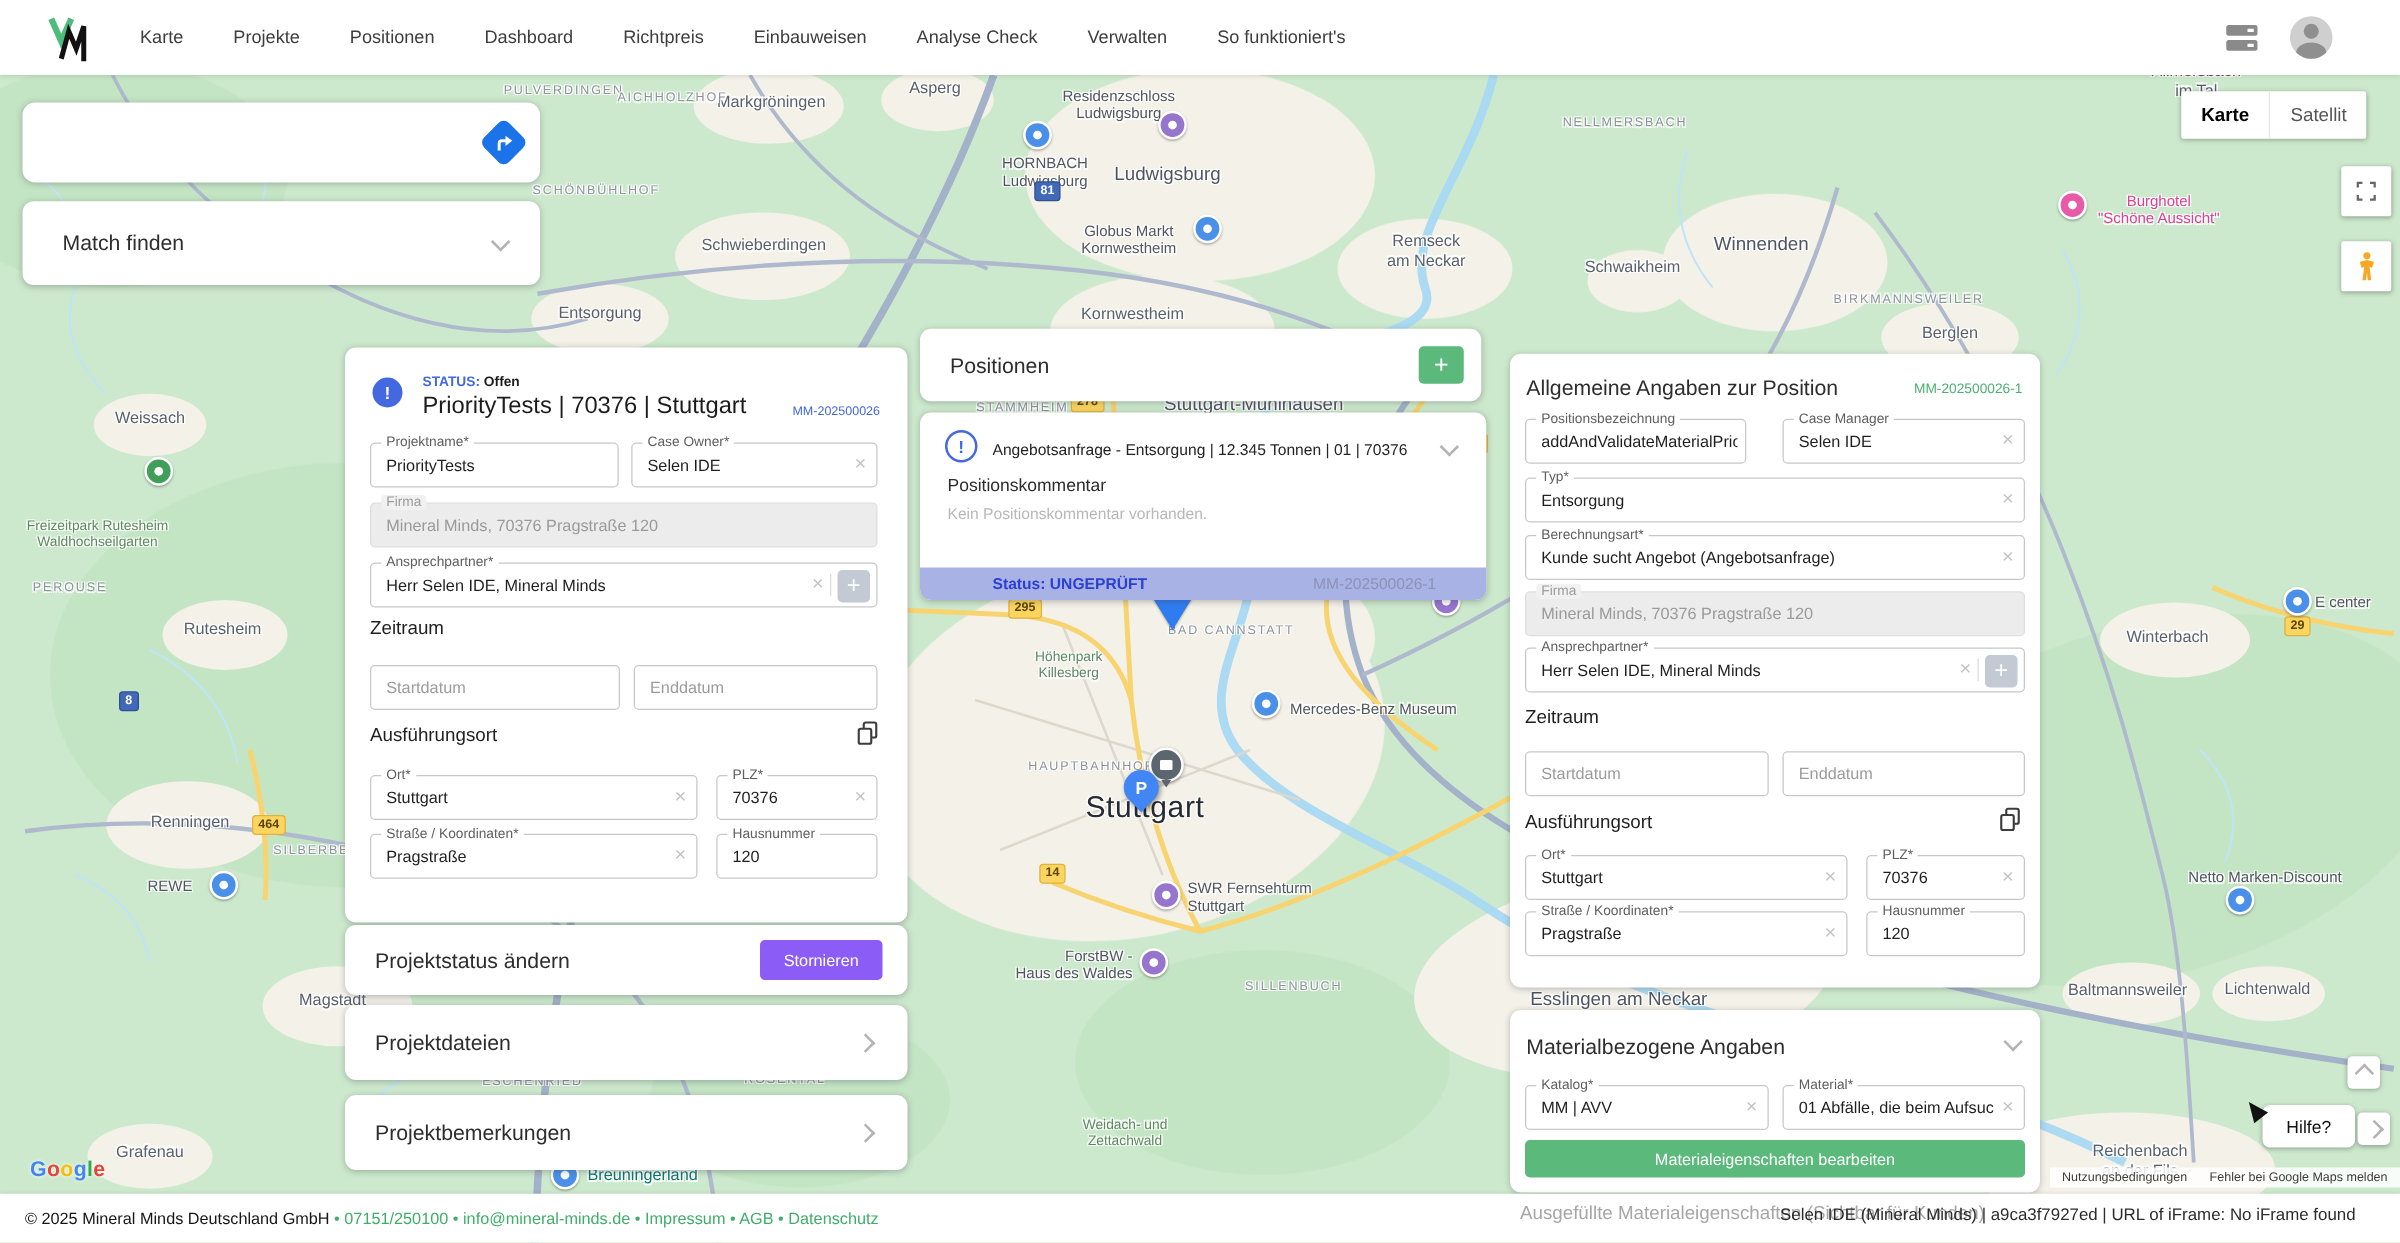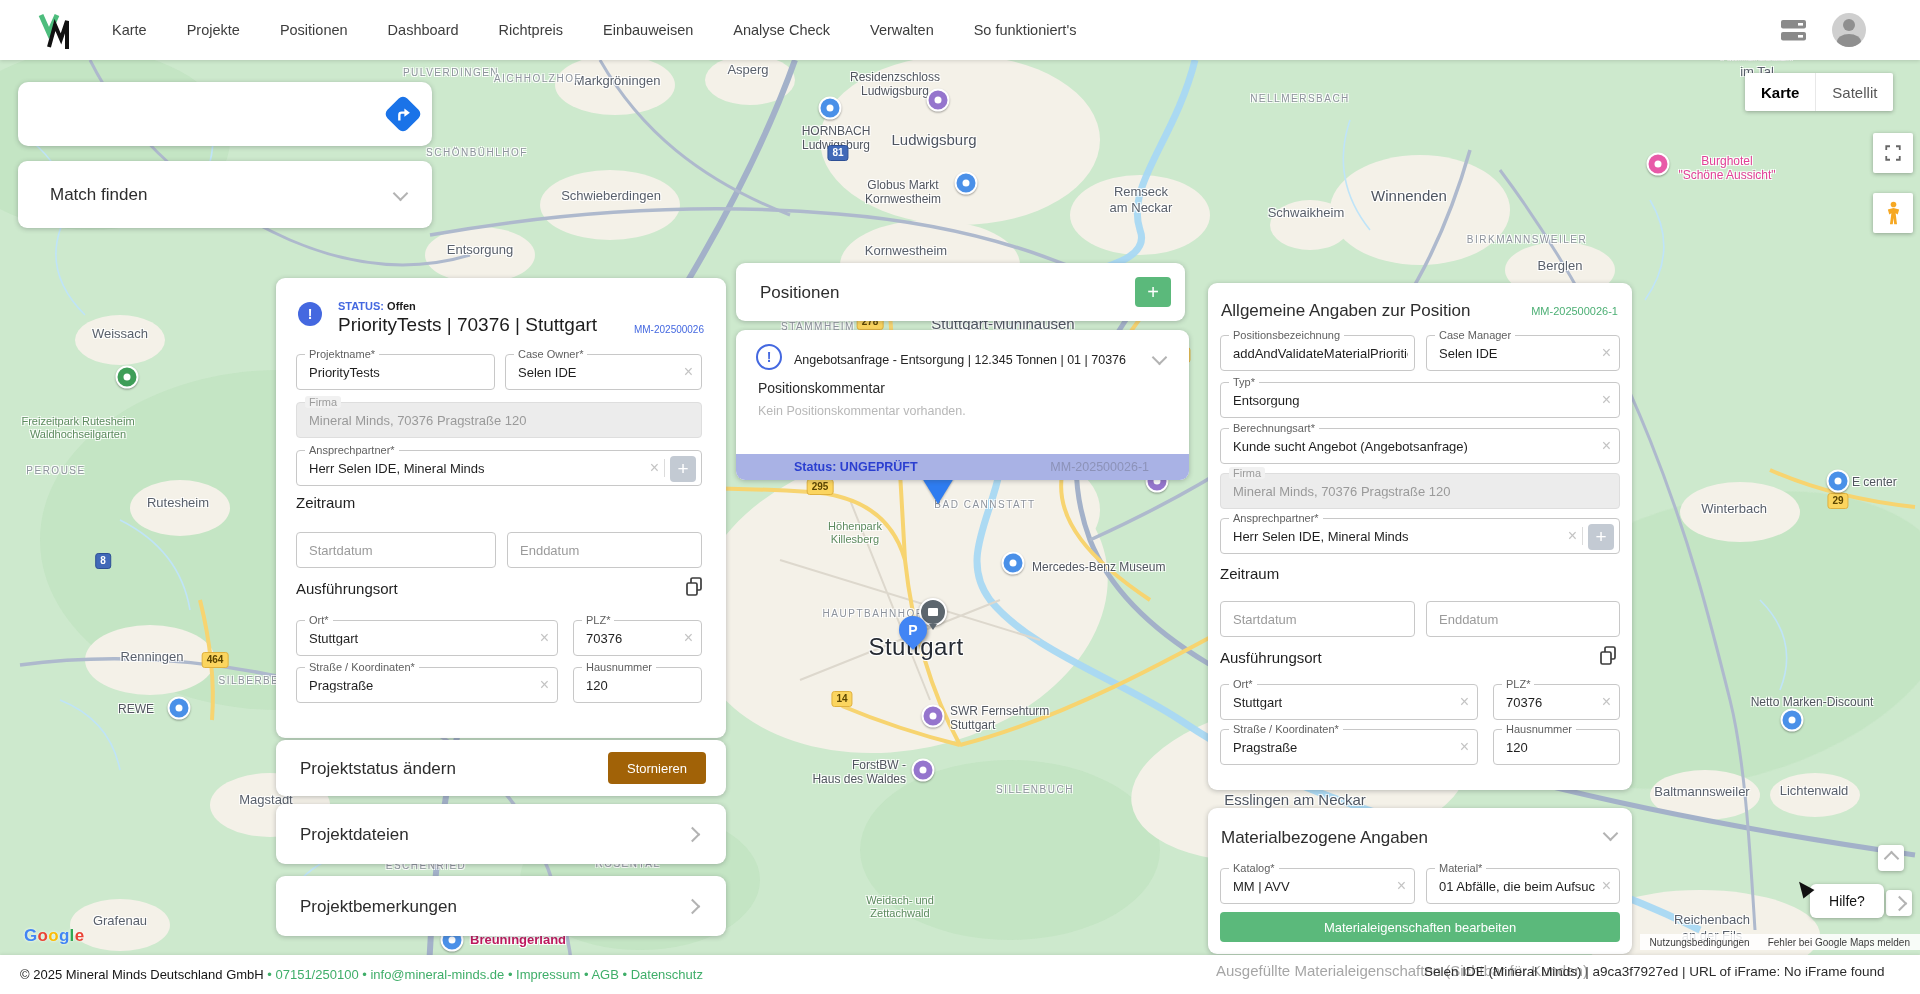--- a/index.html
+++ b/index.html
@@ -37,21 +37,21 @@
   #map-labels{position:absolute;inset:0;z-index:1;}
   .ml{position:absolute;transform:translate(-50%,-50%);text-align:center;line-height:1.2;white-space:nowrap;
       text-shadow:-1px -1px 0 rgba(255,255,255,.9),1px -1px 0 rgba(255,255,255,.9),-1px 1px 0 rgba(255,255,255,.9),1px 1px 0 rgba(255,255,255,.9);}
   .ml.al{transform:translate(0,-50%);text-align:left;}
   .ml.ar{transform:translate(-100%,-50%);text-align:right;}
   .ml-town{font-size:13px;color:#59606b;}
   .ml-town-lg{font-size:15px;color:#4e5560;}
   .ml-city{font-size:24px;color:#262b33;letter-spacing:.5px;}
   .ml-district{font-size:10px;color:#8d939c;letter-spacing:1.5px;font-weight:500;}
   .ml-poi{font-size:12px;color:#50555e;font-weight:500;}
-  .ml-poi-lg{font-size:13px;color:#be185d;font-weight:700;}
+  .ml-poi-lg{font-size:13px;color:#0f766e;font-weight:400;}
   .ml-area{font-size:11px;color:#5c8a5e;font-weight:500;}
   .ml-transit{font-size:12px;color:#8455c8;font-weight:500;}
   .ml-pink{font-size:12px;color:#e23d96;font-weight:500;}
   .mb{position:absolute;transform:translate(-50%,-50%);font-size:10px;font-weight:700;padding:1px 4px;border-radius:3px;line-height:12px;}
   .mb-y{background:#fbd55f;color:#5b4500;border:1px solid #dfb13f;}
   .mb-b{background:#4169b8;color:#fff;border:1px solid #2d4f94;}
   .poi{position:absolute;width:19px;height:19px;border-radius:50%;border:2px solid #fff;box-shadow:0 1px 2px rgba(0,0,0,.35);transform:translate(-50%,-50%);display:flex;align-items:center;justify-content:center;}
   .poi .dot{width:7px;height:7px;background:#fff;border-radius:50%;}
   
   #map-markers{position:absolute;inset:0;z-index:2;}
@@ -499,21 +499,21 @@
       <span class="fx">×</span>
     </div>
     <div class="field" style="left:297px;top:389px;width:129px;">
       <span class="flbl">Hausnummer</span>
       <span class="fval">120</span>
     </div>
   </div>
 
   <div class="card" style="left:276px;top:740px;width:450px;height:56px;">
     <div class="ptitle" style="position:absolute;left:24px;top:19px;">Projektstatus ändern</div>
-    <div style="position:absolute;right:20px;top:12px;width:98px;height:32px;background:#a16207;color:#fff;border-radius:4px;display:flex;align-items:center;justify-content:center;font-size:13px;cursor:pointer;">Stornieren</div>
+    <div style="position:absolute;right:20px;top:12px;width:98px;height:32px;background:#8b5cf6;color:#fff;border-radius:4px;display:flex;align-items:center;justify-content:center;font-size:13px;cursor:pointer;">Stornieren</div>
   </div>
   <div class="card" style="left:276px;top:804px;width:450px;height:60px;">
     <div class="ptitle" style="position:absolute;left:24px;top:21px;">Projektdateien</div>
     <span class="chev r" style="right:28px;top:25px;"></span>
   </div>
   <div class="card" style="left:276px;top:876px;width:450px;height:60px;">
     <div class="ptitle" style="position:absolute;left:24px;top:21px;">Projektbemerkungen</div>
     <span class="chev r" style="right:28px;top:25px;"></span>
   </div>
 
@@ -534,21 +534,21 @@
         <span>Status:</span> <span>UNGEPRÜFT</span>
       </span>
       <span style="position:absolute;right:40px;color:#8c92b8;">MM-202500026-1</span>
     </div>
   </div>
 
   <div class="card" style="left:1208px;top:283px;width:424px;height:507px;">
     <div class="ptitle" style="position:absolute;left:13px;top:18px;">Allgemeine Angaben zur Position</div>
     <div style="position:absolute;right:14px;top:22px;font-size:11px;color:#4caf74;">MM-202500026-1</div>
 
-    <div class="field" style="left:12px;top:52px;width:195px;">
+    <div class="field" style="left:12px;top:52px;width:177px;">
       <span class="flbl">Positionsbezeichnung</span>
       <span class="fval" style="right:6px;">addAndValidateMaterialPrioritiesC</span>
     </div>
     <div class="field" style="left:218px;top:52px;width:194px;">
       <span class="flbl">Case Manager</span>
       <span class="fval">Selen IDE</span>
       <span class="fx">×</span>
     </div>
     <div class="field" style="left:12px;top:99px;width:400px;">
       <span class="flbl">Typ*</span>

